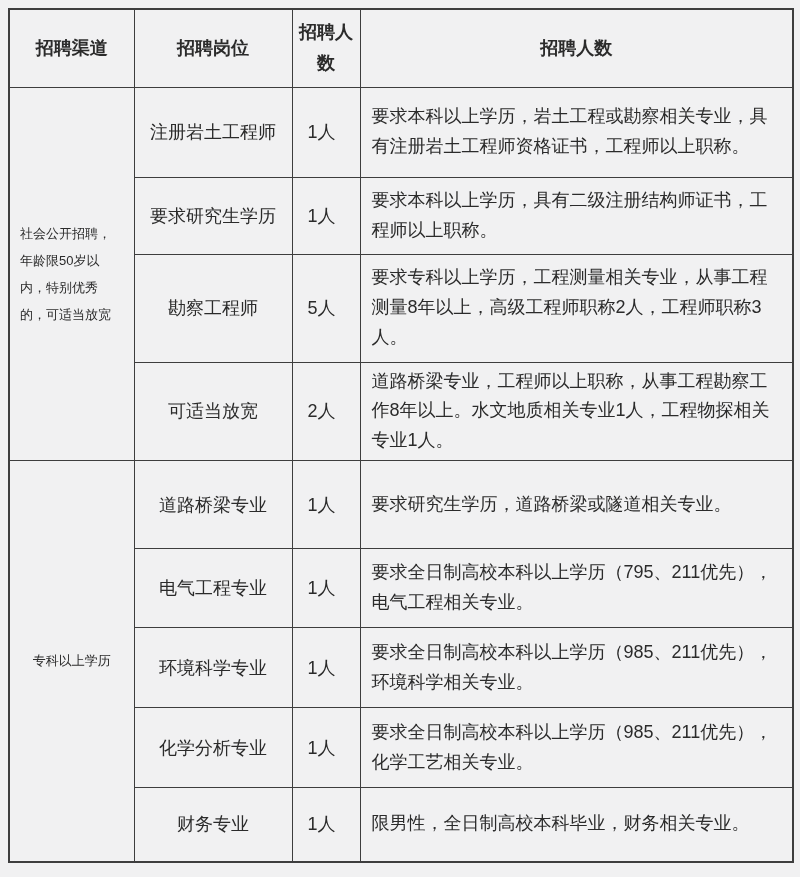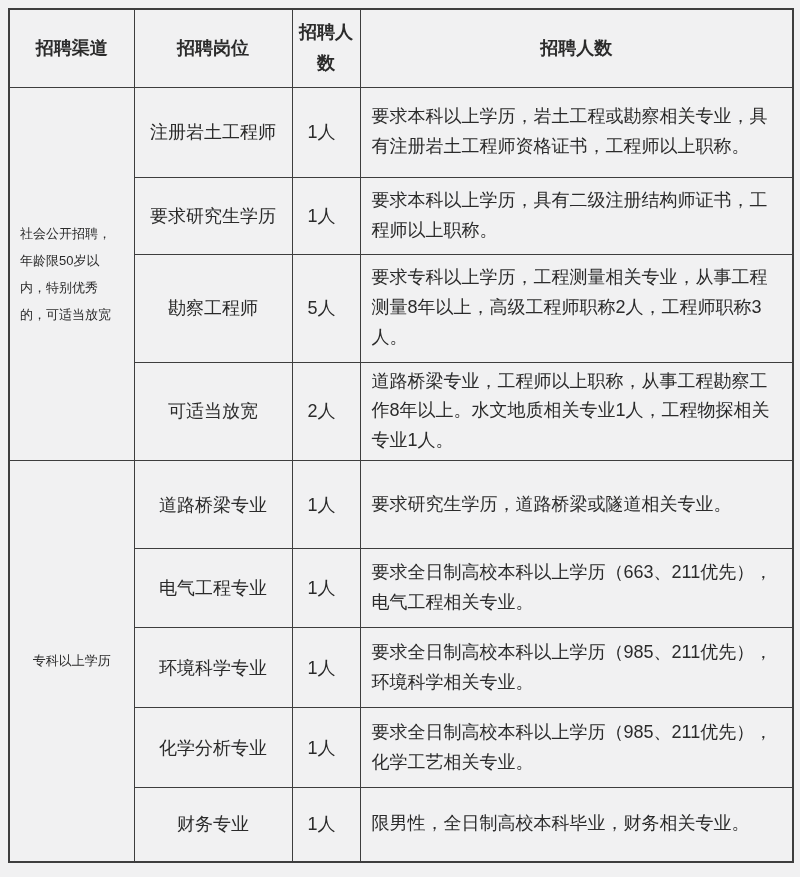--- a/index.html
+++ b/index.html
@@ -108,21 +108,21 @@
 
       <tr style="height:88px">
         <td class="channel centered" rowspan="5">专科以上学历</td>
         <td class="pos">道路桥梁专业</td>
         <td class="cnt">1人</td>
         <td class="req">要求研究生学历，道路桥梁或隧道相关专业。</td>
       </tr>
       <tr style="height:79px">
         <td class="pos">电气工程专业</td>
         <td class="cnt">1人</td>
-        <td class="req">要求全日制高校本科以上学历（663、211优先），电气工程相关专业。</td>
+        <td class="req">要求全日制高校本科以上学历（795、211优先），电气工程相关专业。</td>
       </tr>
       <tr style="height:80px">
         <td class="pos">环境科学专业</td>
         <td class="cnt">1人</td>
         <td class="req">要求全日制高校本科以上学历（985、211优先），环境科学相关专业。</td>
       </tr>
       <tr style="height:80px">
         <td class="pos">化学分析专业</td>
         <td class="cnt">1人</td>
         <td class="req">要求全日制高校本科以上学历（985、211优先），化学工艺相关专业。</td>

